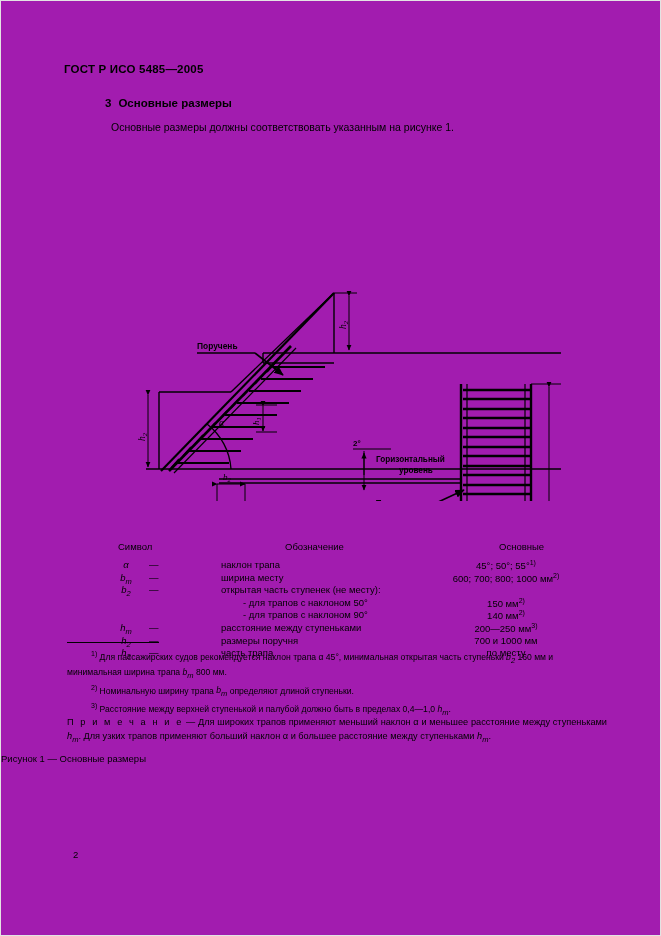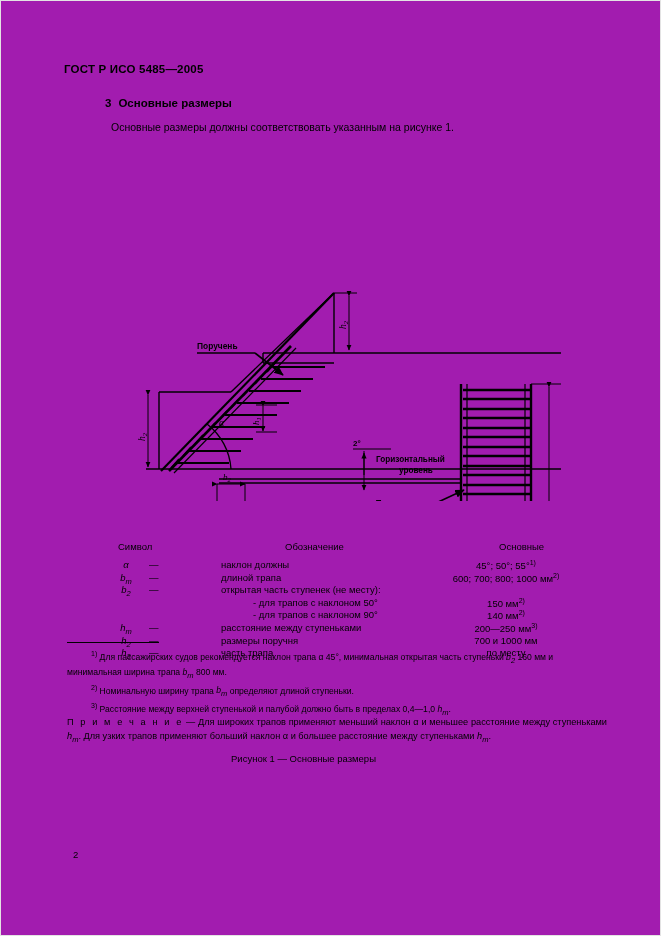--- a/index.html
+++ b/index.html
@@ -82,21 +82,21 @@
   }
   .dim-row .dash {
     position: absolute;
     left: 88px;
   }
   .dim-row .des {
     position: absolute;
     left: 160px;
     white-space: nowrap;
   }
-  .dim-row .des.ind { left: 192px; text-align: right; }
+  .dim-row .des.ind { left: 182px; text-align: right; }
   .dim-row .val {
     position: absolute;
     left: 350px;
     width: 190px;
     text-align: center;
     white-space: nowrap;
   }
   sub { font-size: 7.5px; }
   sup { font-size: 7px; }
   .it { font-style: italic; }
@@ -130,21 +130,20 @@
     line-height: 1.55;
     text-align: justify;
   }
   .note .sp { letter-spacing: 2px; }
 
   .fig-caption {
     position: absolute;
     left: 0;
     top: 752px;
     width: 605px;
-    text-align: center;
     font-size: 9.5px;
   }
   .page-num {
     position: absolute;
     left: 72px;
     top: 848px;
     font-size: 9.5px;
   }
 </style>
 </head>
@@ -345,27 +344,27 @@
   <div class="dim-table">
     <div class="dim-head">
       <span class="h-sym">Символ</span>
       <span class="h-des">Обозначение</span>
       <span class="h-val">Основные</span>
     </div>
     <div id="table-body">
         <div class="dim-row">
           <span class="sym">α</span>
           <span class="dash">—</span>
-          <span class="des">наклон должны</span>
+          <span class="des">наклон трапа</span>
           <span class="val">45°; 50°; 55°<sup>1)</sup></span>
         </div>
         <div class="dim-row">
           <span class="sym">b<sub>т</sub></span>
           <span class="dash">—</span>
-          <span class="des">длиной трапа</span>
+          <span class="des">ширина месту</span>
           <span class="val">600; 700; 800; 1000 мм<sup>2)</sup></span>
         </div>
         <div class="dim-row">
           <span class="sym">b<sub>2</sub></span>
           <span class="dash">—</span>
           <span class="des">открытая часть ступенек (не месту):</span>
           <span class="val"></span>
         </div>
         <div class="dim-row">
           <span class="sym"></span>

